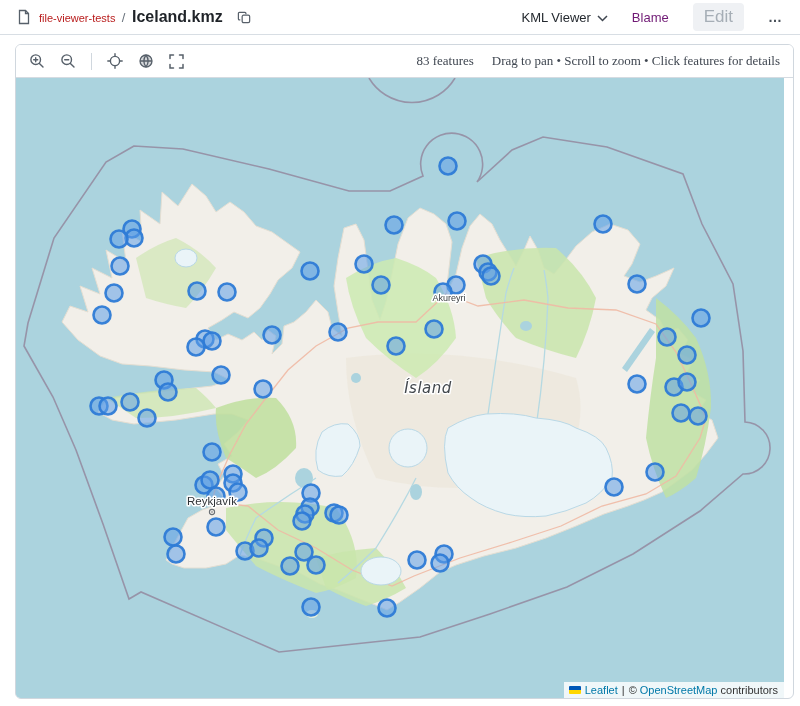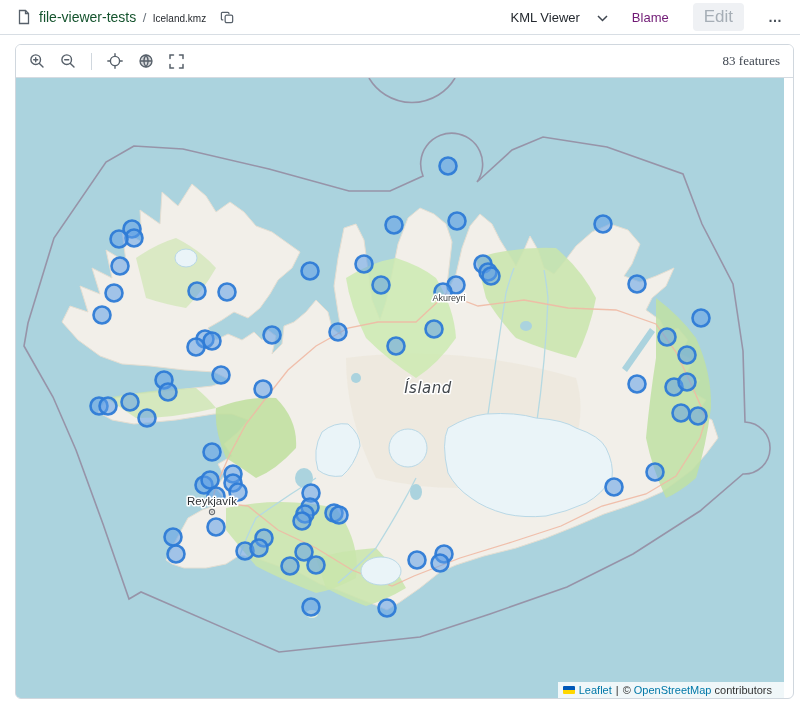--- a/index.html
+++ b/index.html
@@ -3,26 +3,26 @@
 <meta charset="utf-8">
 <style>
   * { margin:0; padding:0; box-sizing:border-box; }
   html,body { width:800px; height:706px; background:#ffffff; font-family:"Liberation Sans", sans-serif; }
 
   
   .file-header { height:35px; display:flex; align-items:center; justify-content:space-between;
                  padding:0 17px; border-bottom:1px solid #d8dee4; background:#fff; }
   .fh-left { display:flex; align-items:center; gap:8px; }
   .fh-left svg { display:block; }
-  .crumb-repo { font-size:14px; color:#14532d; }
+  .crumb-repo { font-size:11px; color:#b91c1c; }
   .crumb-sep  { font-size:13px; color:#6a737d; margin:0 2px; }
-  .crumb-file { font-size:10px; font-weight:normal; color:#1f2328; }
+  .crumb-file { font-size:16px; font-weight:bold; color:#1f2328; }
   .copy-btn { margin-left:6px; display:flex; align-items:center; cursor:pointer; }
   .fh-right { display:flex; align-items:center; gap:24px; }
-  .viewer-select { display:flex; align-items:center; gap:17px; font-size:13px; color:#24292f; cursor:pointer; }
+  .viewer-select { display:flex; align-items:center; gap:6px; font-size:13px; color:#24292f; cursor:pointer; }
   .blame-btn { font-size:13px; color:#701a75; cursor:pointer; }
   .edit-btn { font-size:17px; color:#a6aeb6; background:#eff1f4; border:none; border-radius:4px;
               padding:4px 11px; cursor:default; }
   .more-btn { font-size:14px; color:#474f58; letter-spacing:1px; font-weight:bold; cursor:pointer; }
 
   
   .viewer-box { position:absolute; left:15px; top:44px; width:779px; height:655px;
                 border:1px solid #d0d7de; border-radius:6px; background:#fff; overflow:hidden; }
 
   .map-toolbar { height:33px; display:flex; align-items:center; justify-content:space-between;
@@ -40,21 +40,21 @@
   .kml-marker { fill:var(--marker-fill,#5f9fe8); fill-opacity:.55;
                 stroke:var(--marker-stroke,#2e7bd6); stroke-opacity:.95; stroke-width:2.6; cursor:pointer; }
   .kml-boundary { fill:none; stroke:var(--boundary,#93889f); stroke-width:1.6; stroke-opacity:.85; }
 
   .map-label { paint-order:stroke; stroke:#ffffff; stroke-width:3px; stroke-linejoin:round; }
   .lbl-country { font-family:"DejaVu Sans", sans-serif; font-style:italic; font-size:15px; fill:#43484d; letter-spacing:.5px; }
   .lbl-city    { font-family:"Liberation Sans", sans-serif; font-size:11.5px; fill:#2f3337; }
   .lbl-town    { font-family:"Liberation Sans", sans-serif; font-size:9px; fill:#3c4043; }
 
   .attribution { position:absolute; right:0; bottom:0; background:rgba(255,255,255,.82);
-                 font-size:11px; color:#333; padding:2px 12px 2px 5px; display:flex; align-items:center; gap:4px; }
+                 font-size:11px; color:#333; padding:2px 6px 2px 5px; display:flex; align-items:center; gap:4px; }
   .attribution a { color:#0078a8; text-decoration:none; }
   .flag { width:12px; height:8px; display:inline-block; border-radius:1px; overflow:hidden;
           background:linear-gradient(to bottom,#0057B7 0 50%,#FFD700 50% 100%); }
 </style>
 </head>
 <body>
 
 <div class="file-header">
   <div class="fh-left">
     <span>
@@ -122,20 +122,21 @@
         </svg>
       </span>
       <span class="tb-icon">
         <svg width="15" height="15" viewBox="0 0 15 15" fill="none" stroke="currentColor" stroke-width="1.5" stroke-linecap="round">
           <path d="M1 4.5 V1 h3.5 M10.5 1 H14 v3.5 M14 10.5 V14 h-3.5 M4.5 14 H1 v-3.5"></path>
         </svg>
       </span>
     </div>
     <div class="tb-status">
       <span>83 features</span>
+      <span>Drag to pan • Scroll to zoom • Click features for details</span>
     </div>
   </div>
 
   <div class="map-wrap">
     <svg class="basemap" width="768" height="620" viewBox="0 0 768 620">
 
       <rect x="0" y="0" width="768" height="620" fill="var(--water,#abd3de)"></rect>
 
       <path fill="#f2efe9" stroke="#e4ded2" stroke-width="1" d="
         M150,482 L160,462 L172,440 L186,432 L198,428 L208,420 L200,410 L208,398 L202,386 L216,378 L208,366 L222,354

